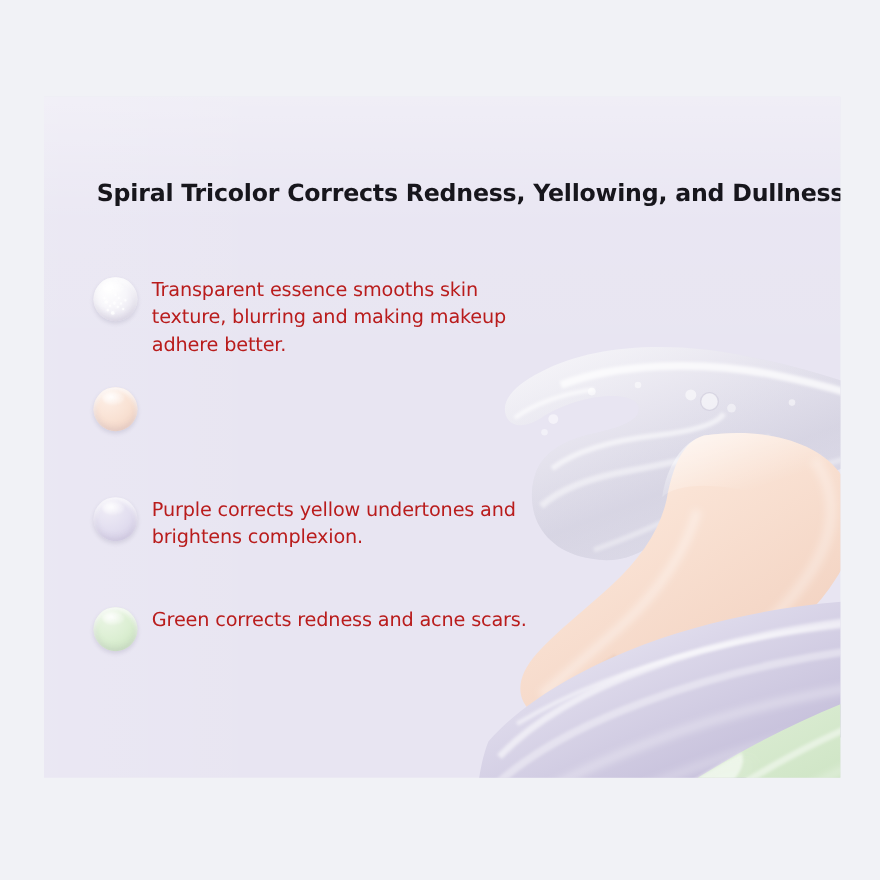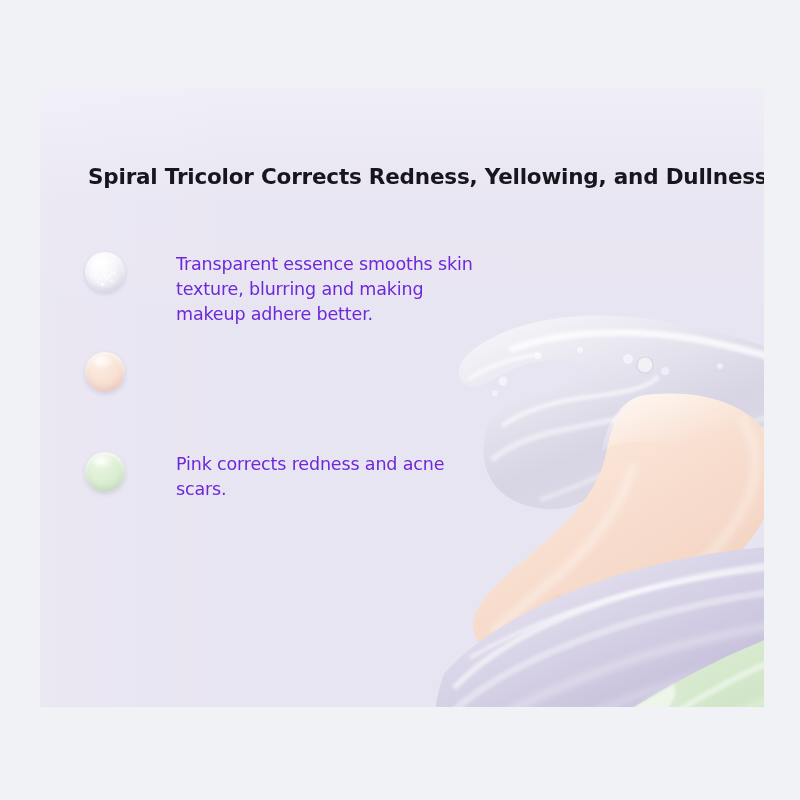--- a/index.html
+++ b/index.html
@@ -116,26 +116,26 @@
     position: absolute;
     background: #ffffff;
     border-radius: 50%;
     box-shadow: 0 0 2px rgba(255,255,255,.9);
   }
   .swatch.pink   { background: radial-gradient(circle at 34% 26%, #fdeee5 0%, #f9e2d4 48%, #f3d6c6 82%, #ecccbd 100%); }
   .swatch.purple { background: radial-gradient(circle at 34% 26%, #efecf6 0%, #e3dff0 48%, #d8d2e8 82%, #cfc9e1 100%); }
   .swatch.green  { background: radial-gradient(circle at 34% 26%, #eaf5e4 0%, #dcefd3 48%, #cfe7c4 82%, #c6e0bb 100%); }
 
   .feature-text {
-    margin-left: 91px;
+    margin-left: 53px;
     font-family: "DejaVu Sans", sans-serif;
     font-size: 17.5px;
     font-weight: 400;
     line-height: 25px;
-    color: #6d28d9;
+    color: #b91c1c;
     letter-spacing: -0.15px;
   }
 
   
   #art {
     position: absolute;
     left: 0;
     top: 0;
     width: 800px;
     height: 800px;
@@ -350,23 +350,29 @@
         </div>
         <div class="feature-text">Transparent essence smooths skin texture, blurring and making makeup adhere better.</div>
       </div>
 
       <div class="feature">
         <div class="swatch-wrap">
           <div class="swatch pink"></div>
         </div>
       </div>
 
+      <div class="feature">
+        <div class="swatch-wrap">
+          <div class="swatch purple"></div>
+        </div>
+        <div class="feature-text">Purple corrects yellow undertones and brightens complexion.</div>
+      </div>
 
       <div class="feature">
         <div class="swatch-wrap">
           <div class="swatch green"></div>
         </div>
-        <div class="feature-text">Pink corrects redness and acne scars.</div>
+        <div class="feature-text">Green corrects redness and acne scars.</div>
       </div>
 
     </div>
   </div>
 </div>
 
 </body></html>

